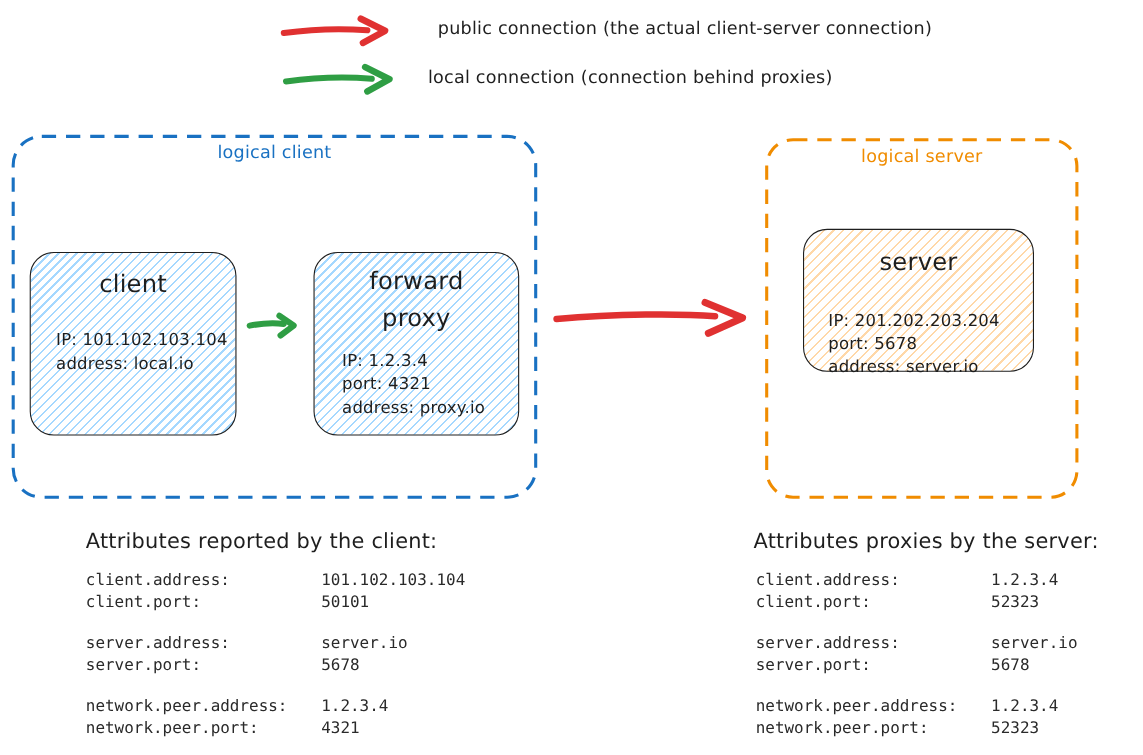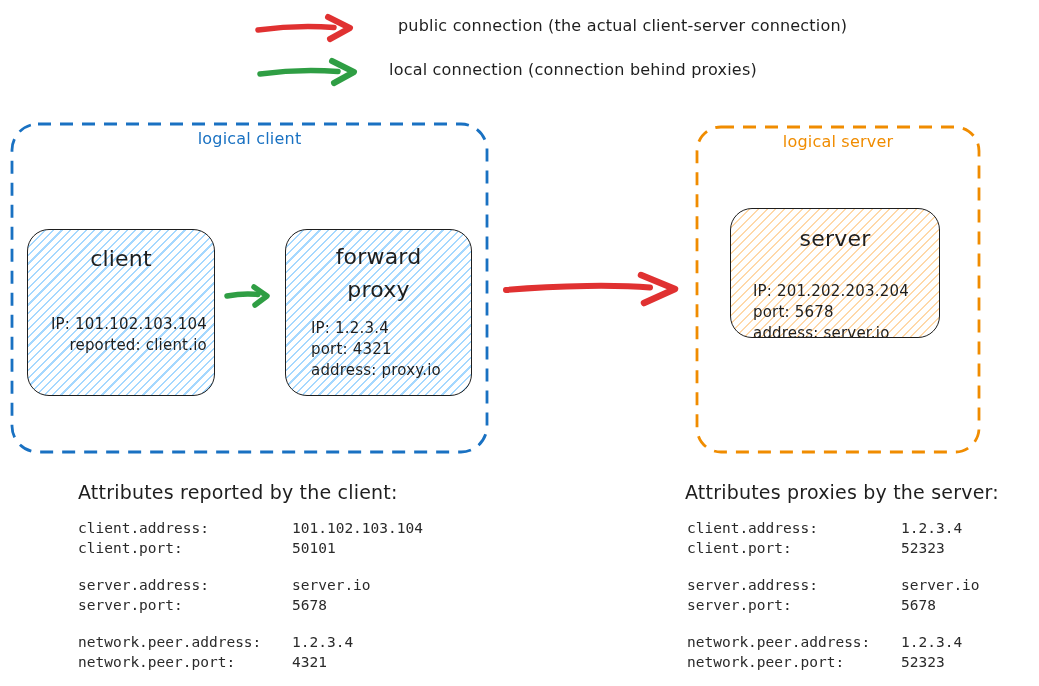--- a/index.html
+++ b/index.html
@@ -73,23 +73,23 @@
   <div class="abs hand legend-label" style="left:389px; top:58px;">local connection (connection behind proxies)</div>
 
   <div class="abs" style="left:10px; top:122px; width:479px; height:332px;">
     <svg class="group-svg" width="479" height="332" viewBox="0 0 479 332">
       <rect x="2" y="2" width="475" height="328" rx="26" ry="26" fill="none" style="stroke:var(--blue)" stroke-width="2.8" stroke-dasharray="13 9"></rect>
     </svg>
     <div class="abs hand group-label blue" style="top:7px;">logical client</div>
 
     <div class="node blue-hatch" style="left:17px; top:83px; width:188px; height:167px;">
       <div class="node-title hand" style="top:12px;">client</div>
-      <div class="node-details hand" style="left:23px; top:84px;text-align:right;">
+      <div class="node-details hand" style="left:23px; top:69px;">
         <div>IP: 101.102.103.104</div>
-        <div>reported: client.io</div>
+        <div>address: local.io</div>
       </div>
     </div>
 
     <svg class="abs" style="left:212px; top:158px;" width="52" height="32" viewBox="0 0 52 32">
       <path d="M5,16 C18,13.5 28,13.5 36,14.5" fill="none" style="stroke:var(--green)" stroke-width="5.5" stroke-linecap="round"></path>
       <path d="M32,7 L45,16 L33,25" fill="none" style="stroke:var(--green)" stroke-width="5.5" stroke-linecap="round" stroke-linejoin="round"></path>
     </svg>
 
     <div class="node blue-hatch" style="left:275px; top:83px; width:187px; height:167px;">
       <div class="node-title hand" style="top:10px;">

